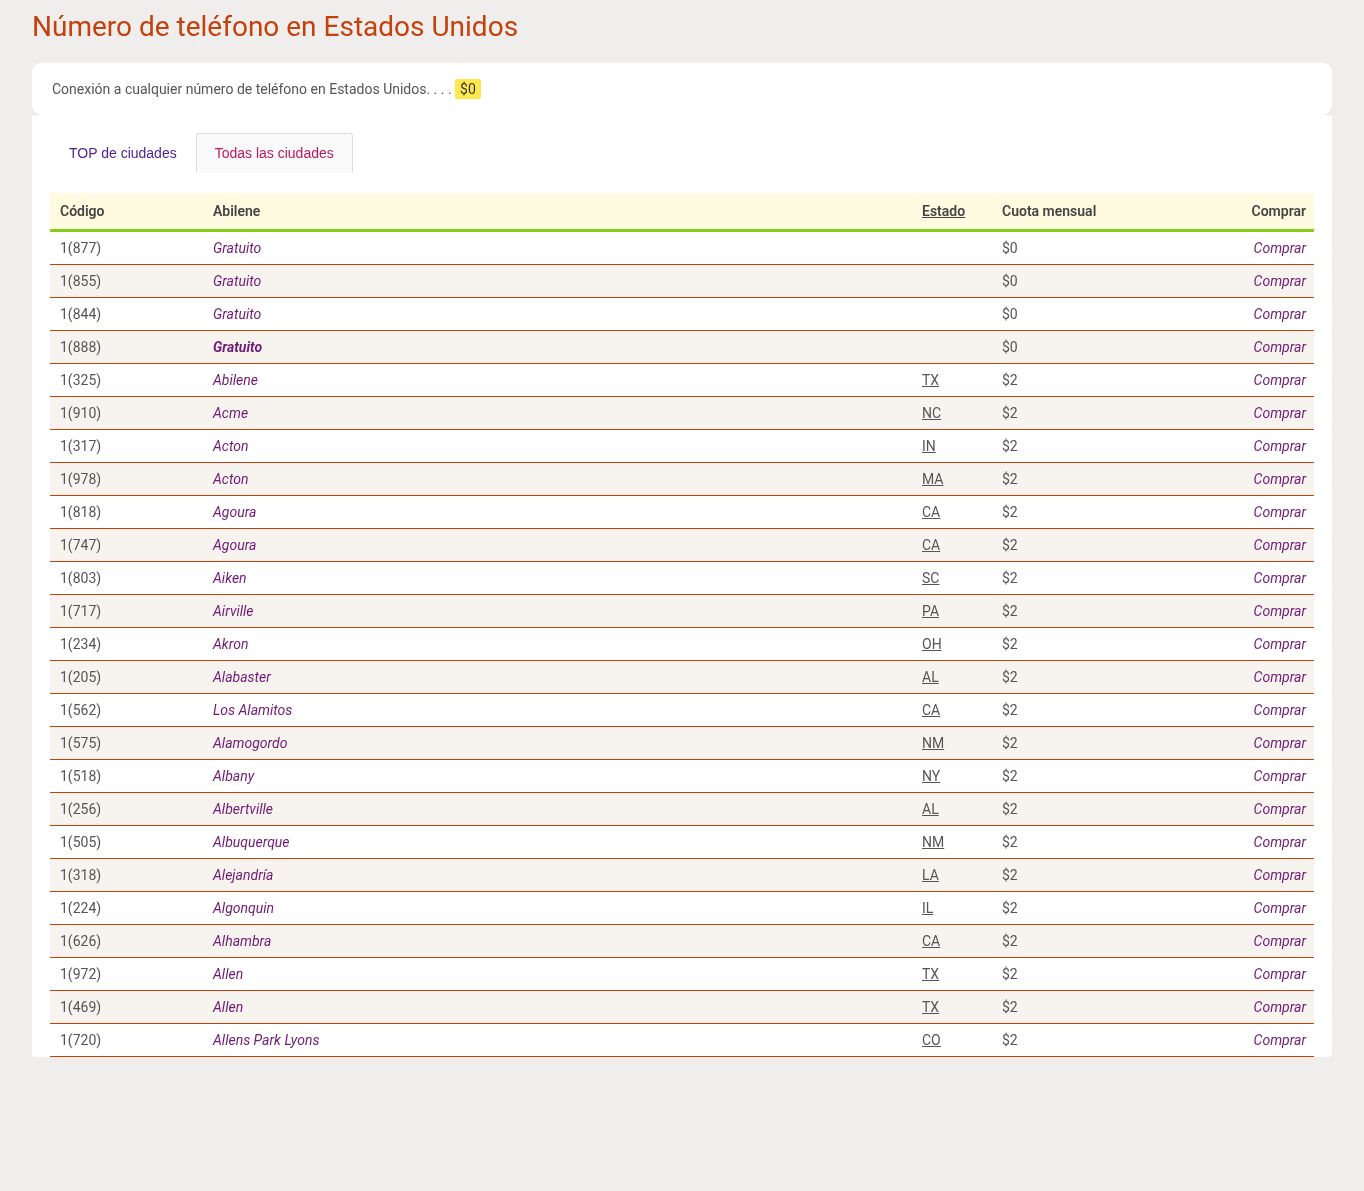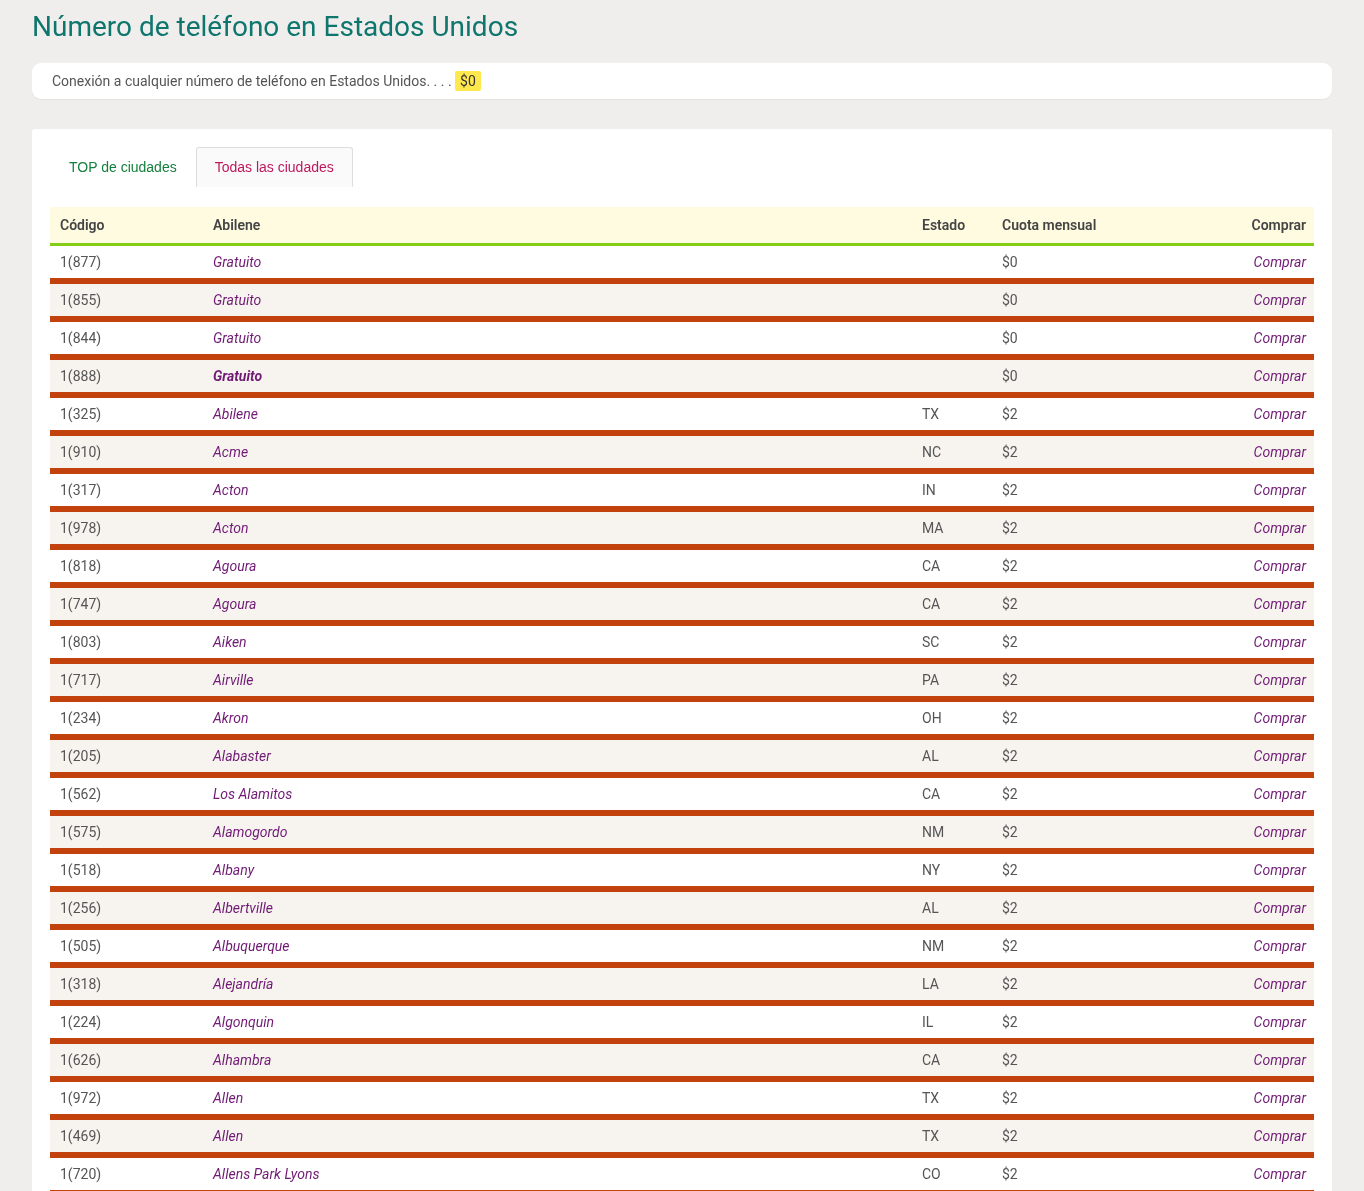--- a/index.html
+++ b/index.html
@@ -8,28 +8,27 @@
       background: #f0eeec;
       color: #3a3a3a;
       font-size: 14px;
     }
     .container {
       padding: 10px 32px 0 32px;
     }
     h1 {
       font-size: 28px;
       font-weight: 400;
-      color: #0f766e;
+      color: #c2410c;
       margin-bottom: 20px;
     }
     .info-card {
       background: #fff;
       border-radius: 9px;
-      padding: 10px 20px;
-      margin-bottom: 30px;
+      padding: 18px 20px;
       box-shadow: 0 1px 1px rgba(0,0,0,0.05);
     }
     .info-card p {
       color: #555;
     }
     .price-badge {
       background: #ffe84d;
       padding: 2px 5px;
       border-radius: 2px;
       color: #333;
@@ -43,21 +42,21 @@
     .tabs {
       display: flex;
       border-bottom: 1px solid transparent;
       margin-bottom: 20px;
     }
     .tab {
       padding: 11px 18px;
       border: 1px solid transparent;
       background: transparent;
       cursor: pointer;
-      color: #15803d;
+      color: #4c1d95;
       font-size: 14px;
       border-radius: 3px 3px 0 0;
       margin-bottom: -1px;
     }
     .tab.active {
       border: 1px solid #ddd;
       background: #fafafa;
       color: #be185d;
       border-bottom: 1px solid #fafafa;
     }
@@ -73,33 +72,33 @@
     }
     thead th {
       text-align: left;
       font-weight: 600;
       color: #444;
       padding: 10px 8px;
       border-bottom: 3px solid #84cc16;
       font-size: 14px;
     }
     tbody tr {
-      border-bottom: 6px solid #c2410c;
+      border-bottom: 1px solid #c2410c;
     }
     tbody tr:nth-child(even) {
       background: #f7f4f0;
     }
     tbody td {
       padding: 8px 8px;
       color: #555;
       font-size: 14px;
     }
     thead th:nth-child(1), tbody td:nth-child(1) { width: 155px; padding-left: 10px;}
     thead th:nth-child(2), tbody td:nth-child(2) { width: auto; }
-    thead th:nth-child(3), tbody td:nth-child(3) { width: 80px; }
+    thead th:nth-child(3), tbody td:nth-child(3) { width: 80px; text-decoration: underline; }
     thead th:nth-child(4), tbody td:nth-child(4) { width: 190px; }
     thead th:nth-child(5), tbody td:nth-child(5) { width: 130px; text-align: right; }
     a.link {
       color: #701a75;
       text-decoration: none;
       cursor: pointer;
       font-style: italic;
     }
     a.link.bold { font-weight: 700; }
   </style>

